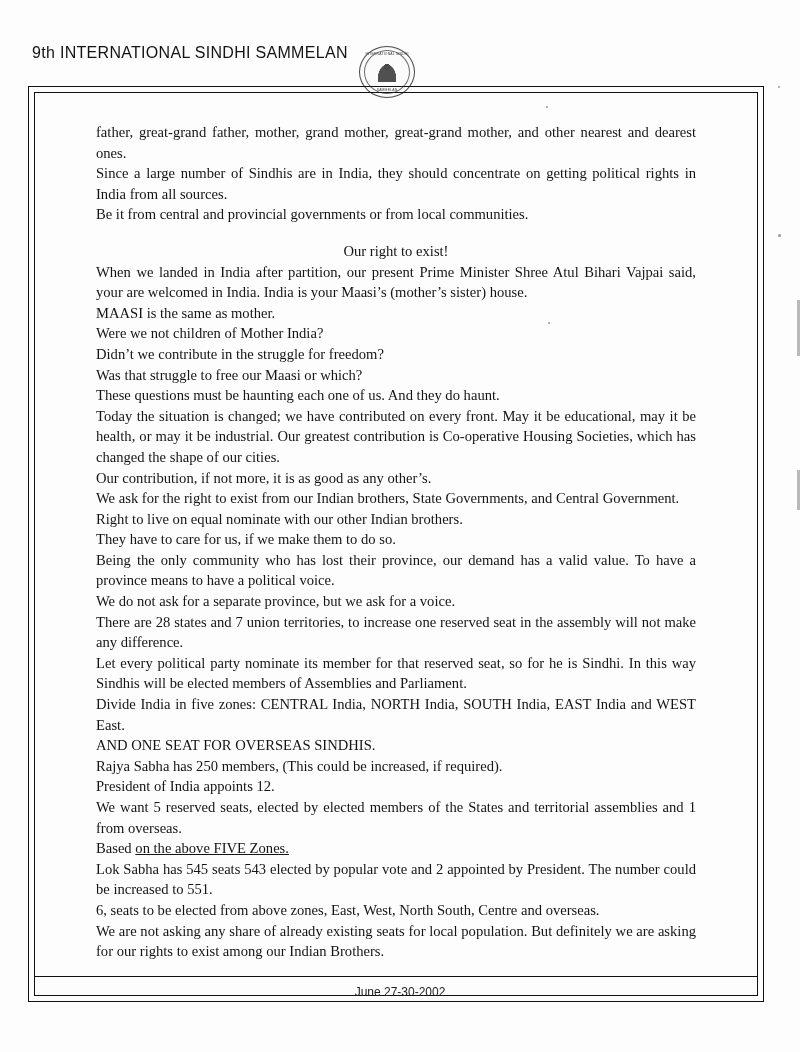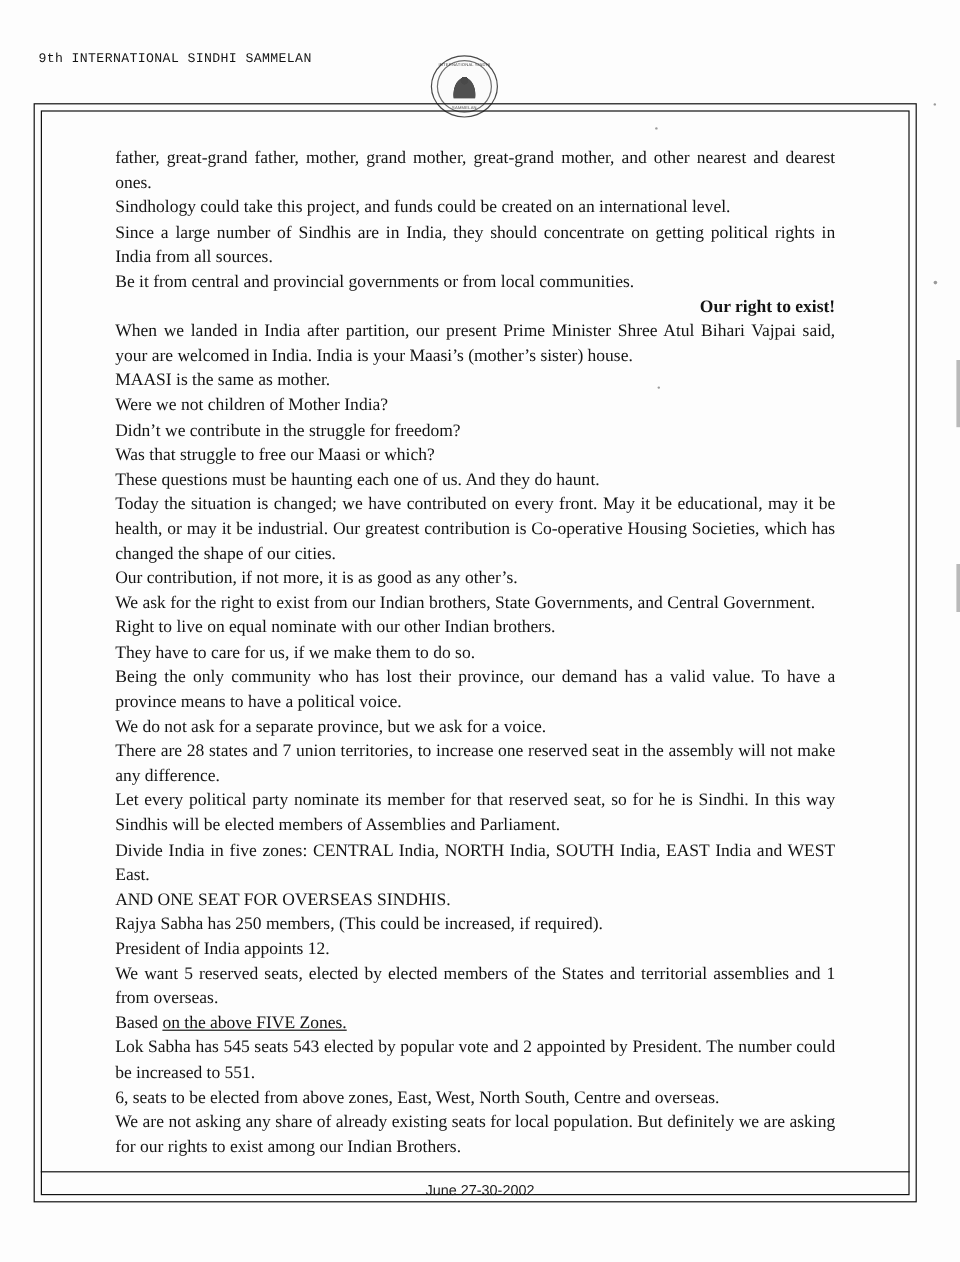--- a/index.html
+++ b/index.html
@@ -17,22 +17,22 @@
   }
   .page {
     position: absolute;
     inset: 0;
     background: #fdfdfd;
   }
   .header-bar {
     position: absolute;
     top: 44px;
     left: 32px;
-    font-family: Liberation Mono, monospace;
-    font-size: 11px;
+    font-family: Liberation Sans, sans-serif;
+    font-size: 16px;
     letter-spacing: 0.3px;
     color: #141414;
     white-space: nowrap;
   }
   .emblem {
     position: absolute;
     top: 46px;
     left: 356px;
     width: 62px;
     height: 52px;
@@ -110,22 +110,23 @@
     font-size: 14.6px;
     line-height: 20.6px;
     text-align: justify;
     color: #141414;
   }
   .body-text p {
     margin: 0;
     text-align: justify;
   }
   .body-text p.bold {
-    font-weight: bold;
-    text-align: right;
+    font-weight: normal;
+    text-align: center;
+    margin-top: 16px;
   }
   .body-text p.plain {
     text-align: left;
   }
   .u {
     text-decoration: underline;
   }
   .footer {
     position: absolute;
     left: 0;
@@ -168,21 +169,20 @@
     <div class="arc-text-top">INTERNATIONAL SINDHI</div>
     <div class="figure"></div>
     <div class="arc-text-bottom">SAMMELAN</div>
   </div>
 
   <div class="frame-outer"></div>
   <div class="frame-inner"></div>
 
   <div class="body-text">
     <p>father, great-grand father, mother, grand mother, great-grand mother, and other nearest and dearest ones.</p>
-    <p class="plain">Sindhology could take this project, and funds could be created on an international level.</p>
     <p>Since a large number of Sindhis are in India, they should concentrate on getting political rights in India from all sources.</p>
     <p class="plain">Be it from central and provincial governments or from local communities.</p>
     <p class="bold">Our right to exist!</p>
     <p>When we landed in India after partition, our present Prime Minister Shree Atul Bihari Vajpai said, your are welcomed in India.  India is your Maasi’s (mother’s sister) house.</p>
     <p class="plain">MAASI is the same as mother.</p>
     <p class="plain">Were we not children of Mother India?</p>
     <p class="plain">Didn’t we contribute in the struggle for freedom?</p>
     <p class="plain">Was that struggle to free our Maasi or which?</p>
     <p class="plain">These questions must be haunting each one of us.  And they do haunt.</p>
     <p>Today the situation is changed; we have contributed on every front.  May it be educational, may it be health, or may it be industrial.  Our greatest contribution is Co-operative Housing Societies, which has changed the shape of our cities.</p>

